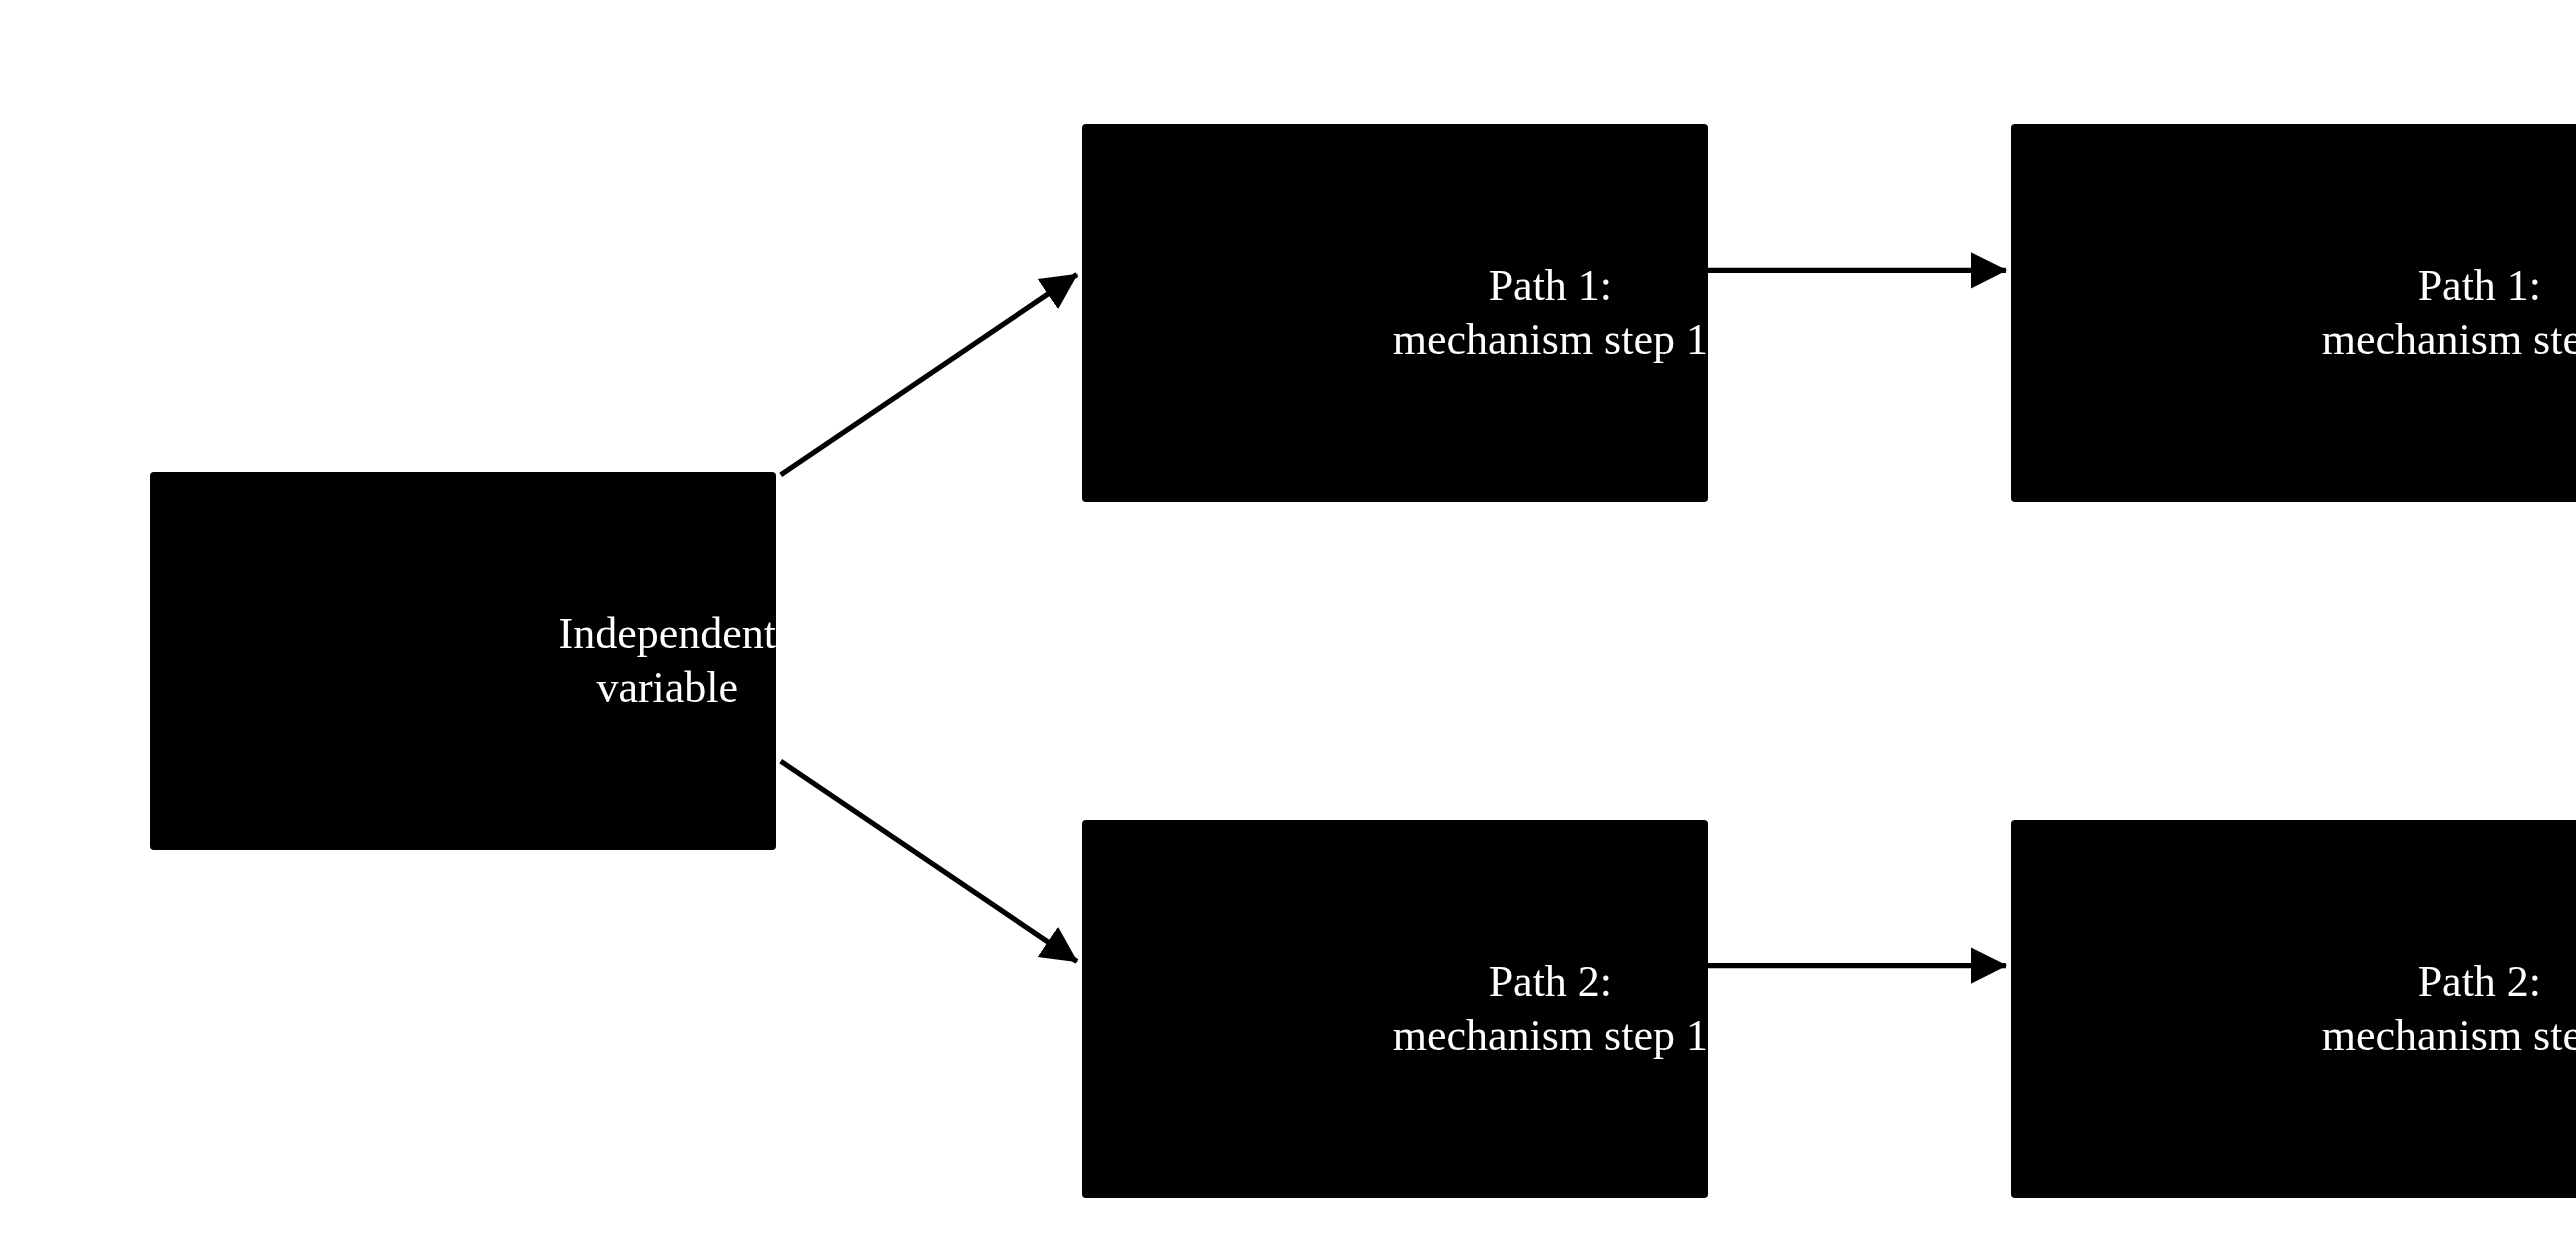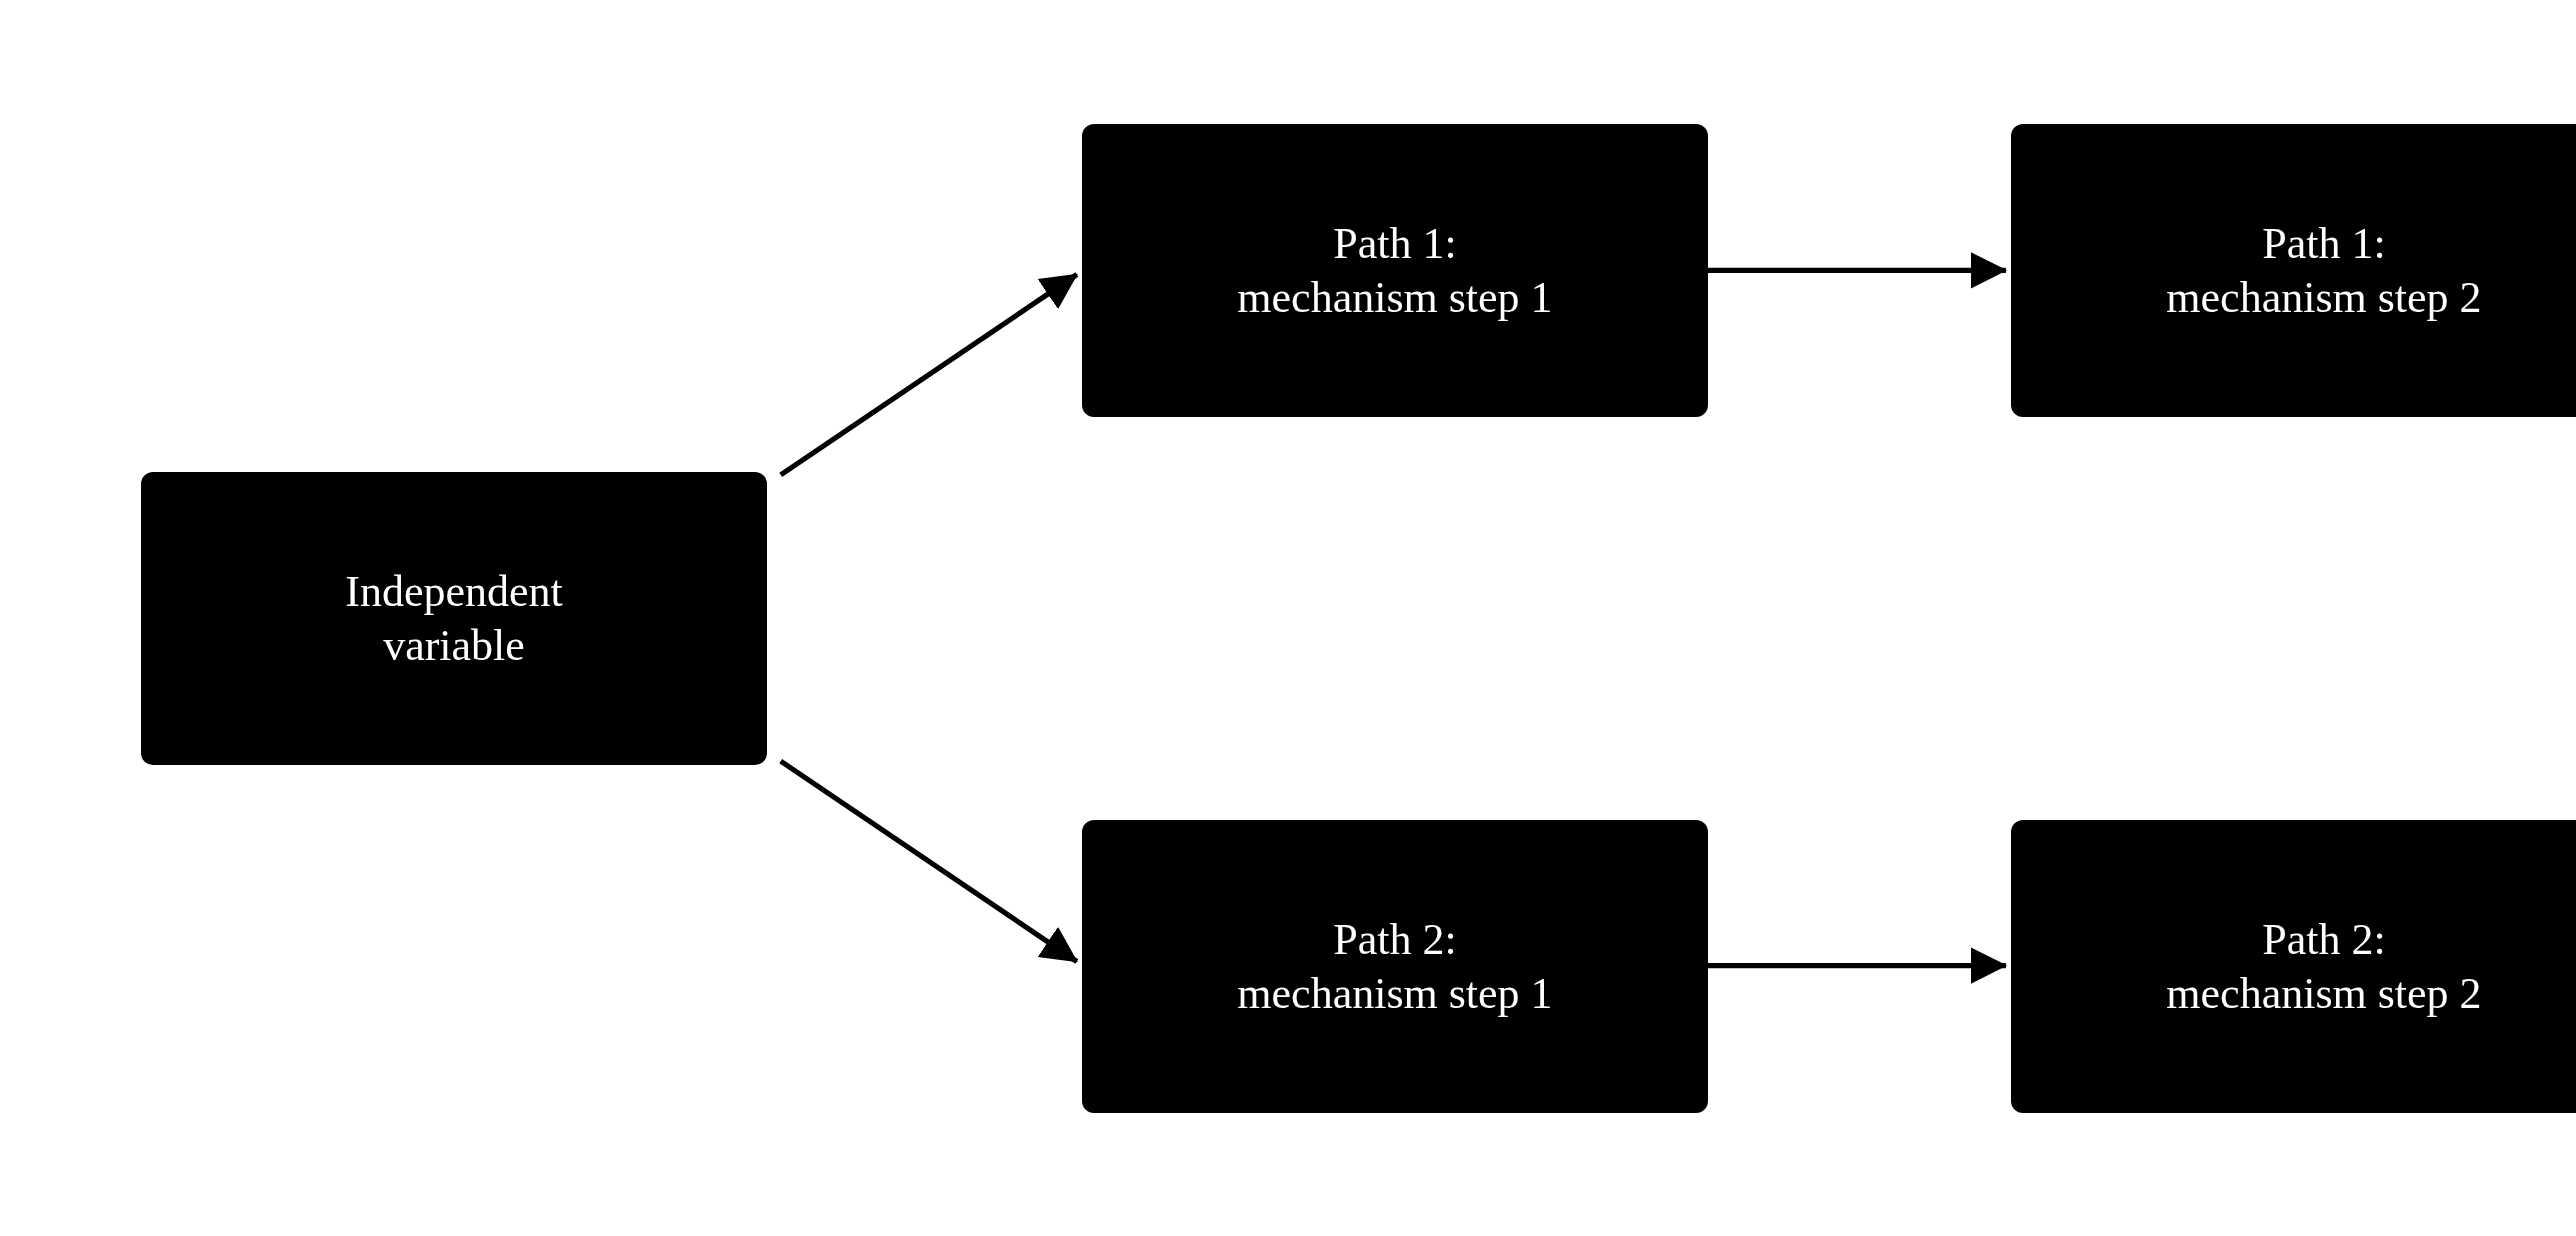--- a/index.html
+++ b/index.html
@@ -21,36 +21,36 @@
     width: 3709px;
     height: 1236px;
   }
   #edge-layer line {
     stroke: #000000;
     stroke-width: 10;
   }
   .node {
     position: absolute;
     width: 626px;
-    height: 293px;
+    height: 378px;
     background: #000000;
-    border-radius: 12px;
+    border-radius: 4px;
     display: flex;
     align-items: center;
-    justify-content: center;
+    justify-content: flex-end;
     text-align: center;
   }
   .node-label {
     color: #ffffff;
     font-size: 44px;
     line-height: 1.22;
     white-space: pre-line;
   }
   
-  .pos-independent { left: 141px;  top: 472px;  }
+  .pos-independent { left: 150px;  top: 472px;  }
   .pos-p1s1        { left: 1082px; top: 124px;  }
   .pos-p1s2        { left: 2011px; top: 124px;  }
   .pos-p2s1        { left: 1082px; top: 820px; }
   .pos-p2s2        { left: 2011px; top: 820px; }
 </style>
 </head>
 <body>
 
 <div id="canvas">
 

